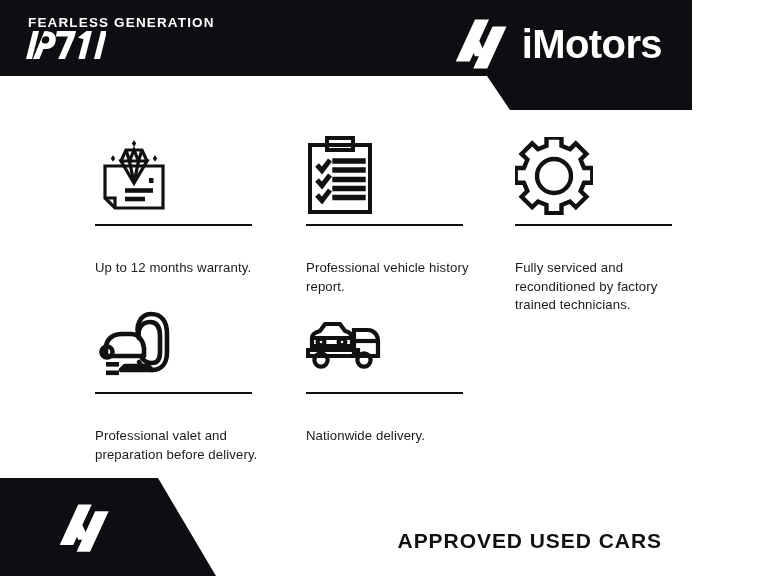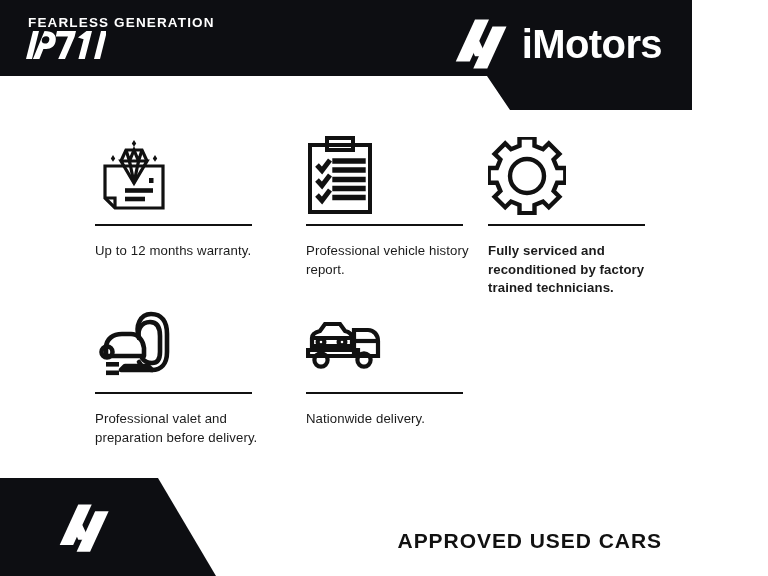--- a/index.html
+++ b/index.html
@@ -66,39 +66,39 @@
     left: 0; top: 112px;
     width: 768px;
     height: 352px;
   }
   .cell {
     position: absolute;
     width: 176px;
   }
   .cell.c0 { left: 95px; }
   .cell.c1 { left: 306px; }
-  .cell.c2 { left: 488px; font-weight: bold; }
+  .cell.c2 { left: 515px; }
   .cell.r0 { top: 20px; }
   .cell.r1 { top: 188px; }
 
   .icon-box {
     height: 88px;
     display: flex;
     align-items: center;
     justify-content: flex-start;
   }
   .icon-box svg { display: block; }
   .rule {
     width: 157px;
     height: 0;
     border-top: 2px solid #111111;
     margin-top: 4px;
   }
   .caption {
-    margin-top: 16px;
+    margin-top: 33px;
     color: #1b1b1b;
     font-size: 13.2px;
     line-height: 1.42;
     letter-spacing: 0.1px;
   }
 
   
   .footer-wedge {
     position: absolute;
     left: 0; top: 470px;

